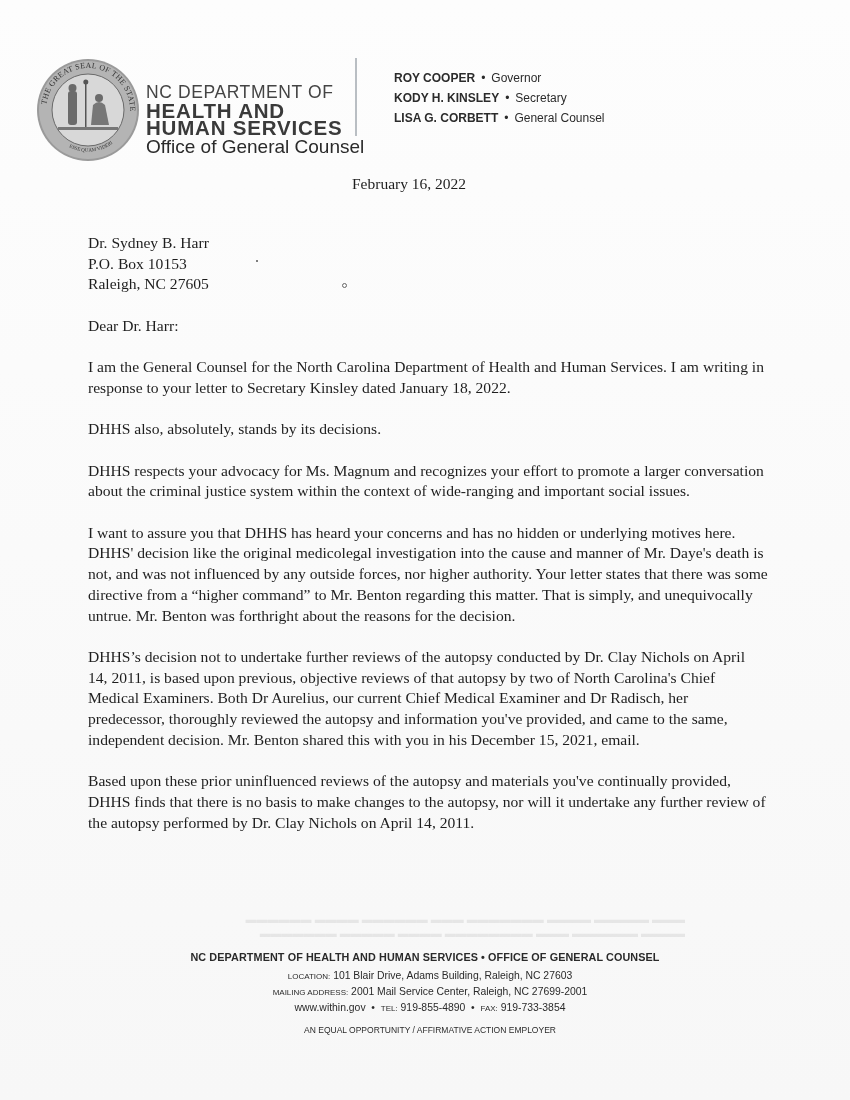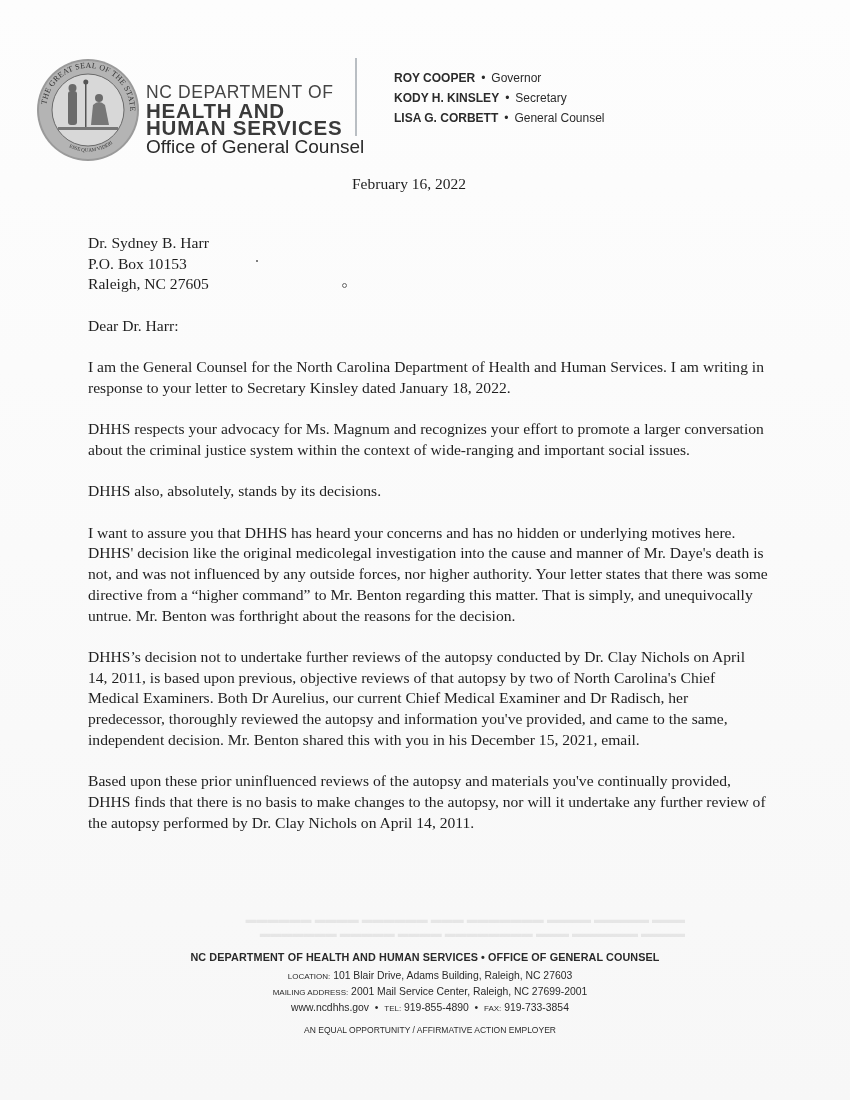--- a/index.html
+++ b/index.html
@@ -89,22 +89,22 @@
   <div class="date">February 16, 2022</div>
 
   <div class="body-text">
     <div class="address">
       <p>Dr. Sydney B. Harr</p>
       <p>P.O. Box 10153</p>
       <p>Raleigh, NC 27605</p>
     </div>
     <p>Dear Dr. Harr:</p>
     <p>I am the General Counsel for the North Carolina Department of Health and Human Services.  I am writing in response to your letter to Secretary Kinsley dated January 18, 2022.</p>
+    <p>DHHS also, absolutely, stands by its decisions.</p>
     <p>DHHS respects your advocacy for Ms. Magnum and recognizes your effort to promote a larger conversation about the criminal justice system within the context of wide-ranging and important social issues.</p>
-    <p>DHHS also, absolutely, stands by its decisions.</p>
     <p>I want to assure you that DHHS has heard your concerns and has no hidden or underlying motives here. DHHS' decision like the original medicolegal investigation into the cause and manner of Mr. Daye's death is not, and was not influenced by any outside forces, nor higher authority.  Your letter states that there was some directive from a “higher command” to Mr. Benton regarding this matter. That is simply, and unequivocally untrue. Mr. Benton was forthright about the reasons for the decision.</p>
     <p>DHHS’s decision not to undertake further reviews of the autopsy conducted by Dr. Clay Nichols on April 14, 2011, is based upon previous, objective reviews of that autopsy by two of North Carolina's Chief Medical Examiners.  Both Dr Aurelius, our current Chief Medical Examiner and Dr Radisch, her predecessor, thoroughly reviewed the autopsy and information you've provided, and came to the same, independent decision.  Mr. Benton shared this with you in his December 15, 2021, email.</p>
     <p>Based upon these prior uninfluenced reviews of the autopsy and materials you've continually provided, DHHS finds that there is no basis to make changes to the autopsy, nor will it undertake any further review of the autopsy performed by Dr. Clay Nichols on April 14, 2011.</p>
   </div>
 
   <div class="bleed">
     <div>▬▬▬ ▬▬▬▬▬ ▬▬▬▬ ▬▬▬▬▬▬▬ ▬▬▬ ▬▬▬▬▬▬ ▬▬▬▬ ▬▬▬▬▬▬</div>
     <div>▬▬▬▬ ▬▬▬▬▬▬ ▬▬▬ ▬▬▬▬▬▬▬▬ ▬▬▬▬ ▬▬▬▬▬ ▬▬▬▬▬▬▬</div>
   </div>
 
@@ -115,21 +115,21 @@
     <div class="footer-title">NC DEPARTMENT OF HEALTH AND HUMAN SERVICES  •  OFFICE OF GENERAL COUNSEL</div>
     <div class="footer-line footer-first">
       <span class="sc">LOCATION:</span>
       <span>101 Blair Drive, Adams Building, Raleigh, NC 27603</span>
     </div>
     <div class="footer-line">
       <span class="sc">MAILING ADDRESS:</span>
       <span>2001 Mail Service Center, Raleigh, NC 27699-2001</span>
     </div>
     <div class="footer-line">
-      <span>www.ncdhhs.gov</span>
+      <span>www.within.gov</span>
       &nbsp;<span>•</span>&nbsp;
       <span class="sc">TEL:</span>
       <span>919-855-4890</span>
       &nbsp;<span>•</span>&nbsp;
       <span class="sc">FAX:</span>
       <span>919-733-3854</span>
     </div>
     <div class="footer-eo">AN EQUAL OPPORTUNITY / AFFIRMATIVE ACTION EMPLOYER</div>
   </div>
 </div>

